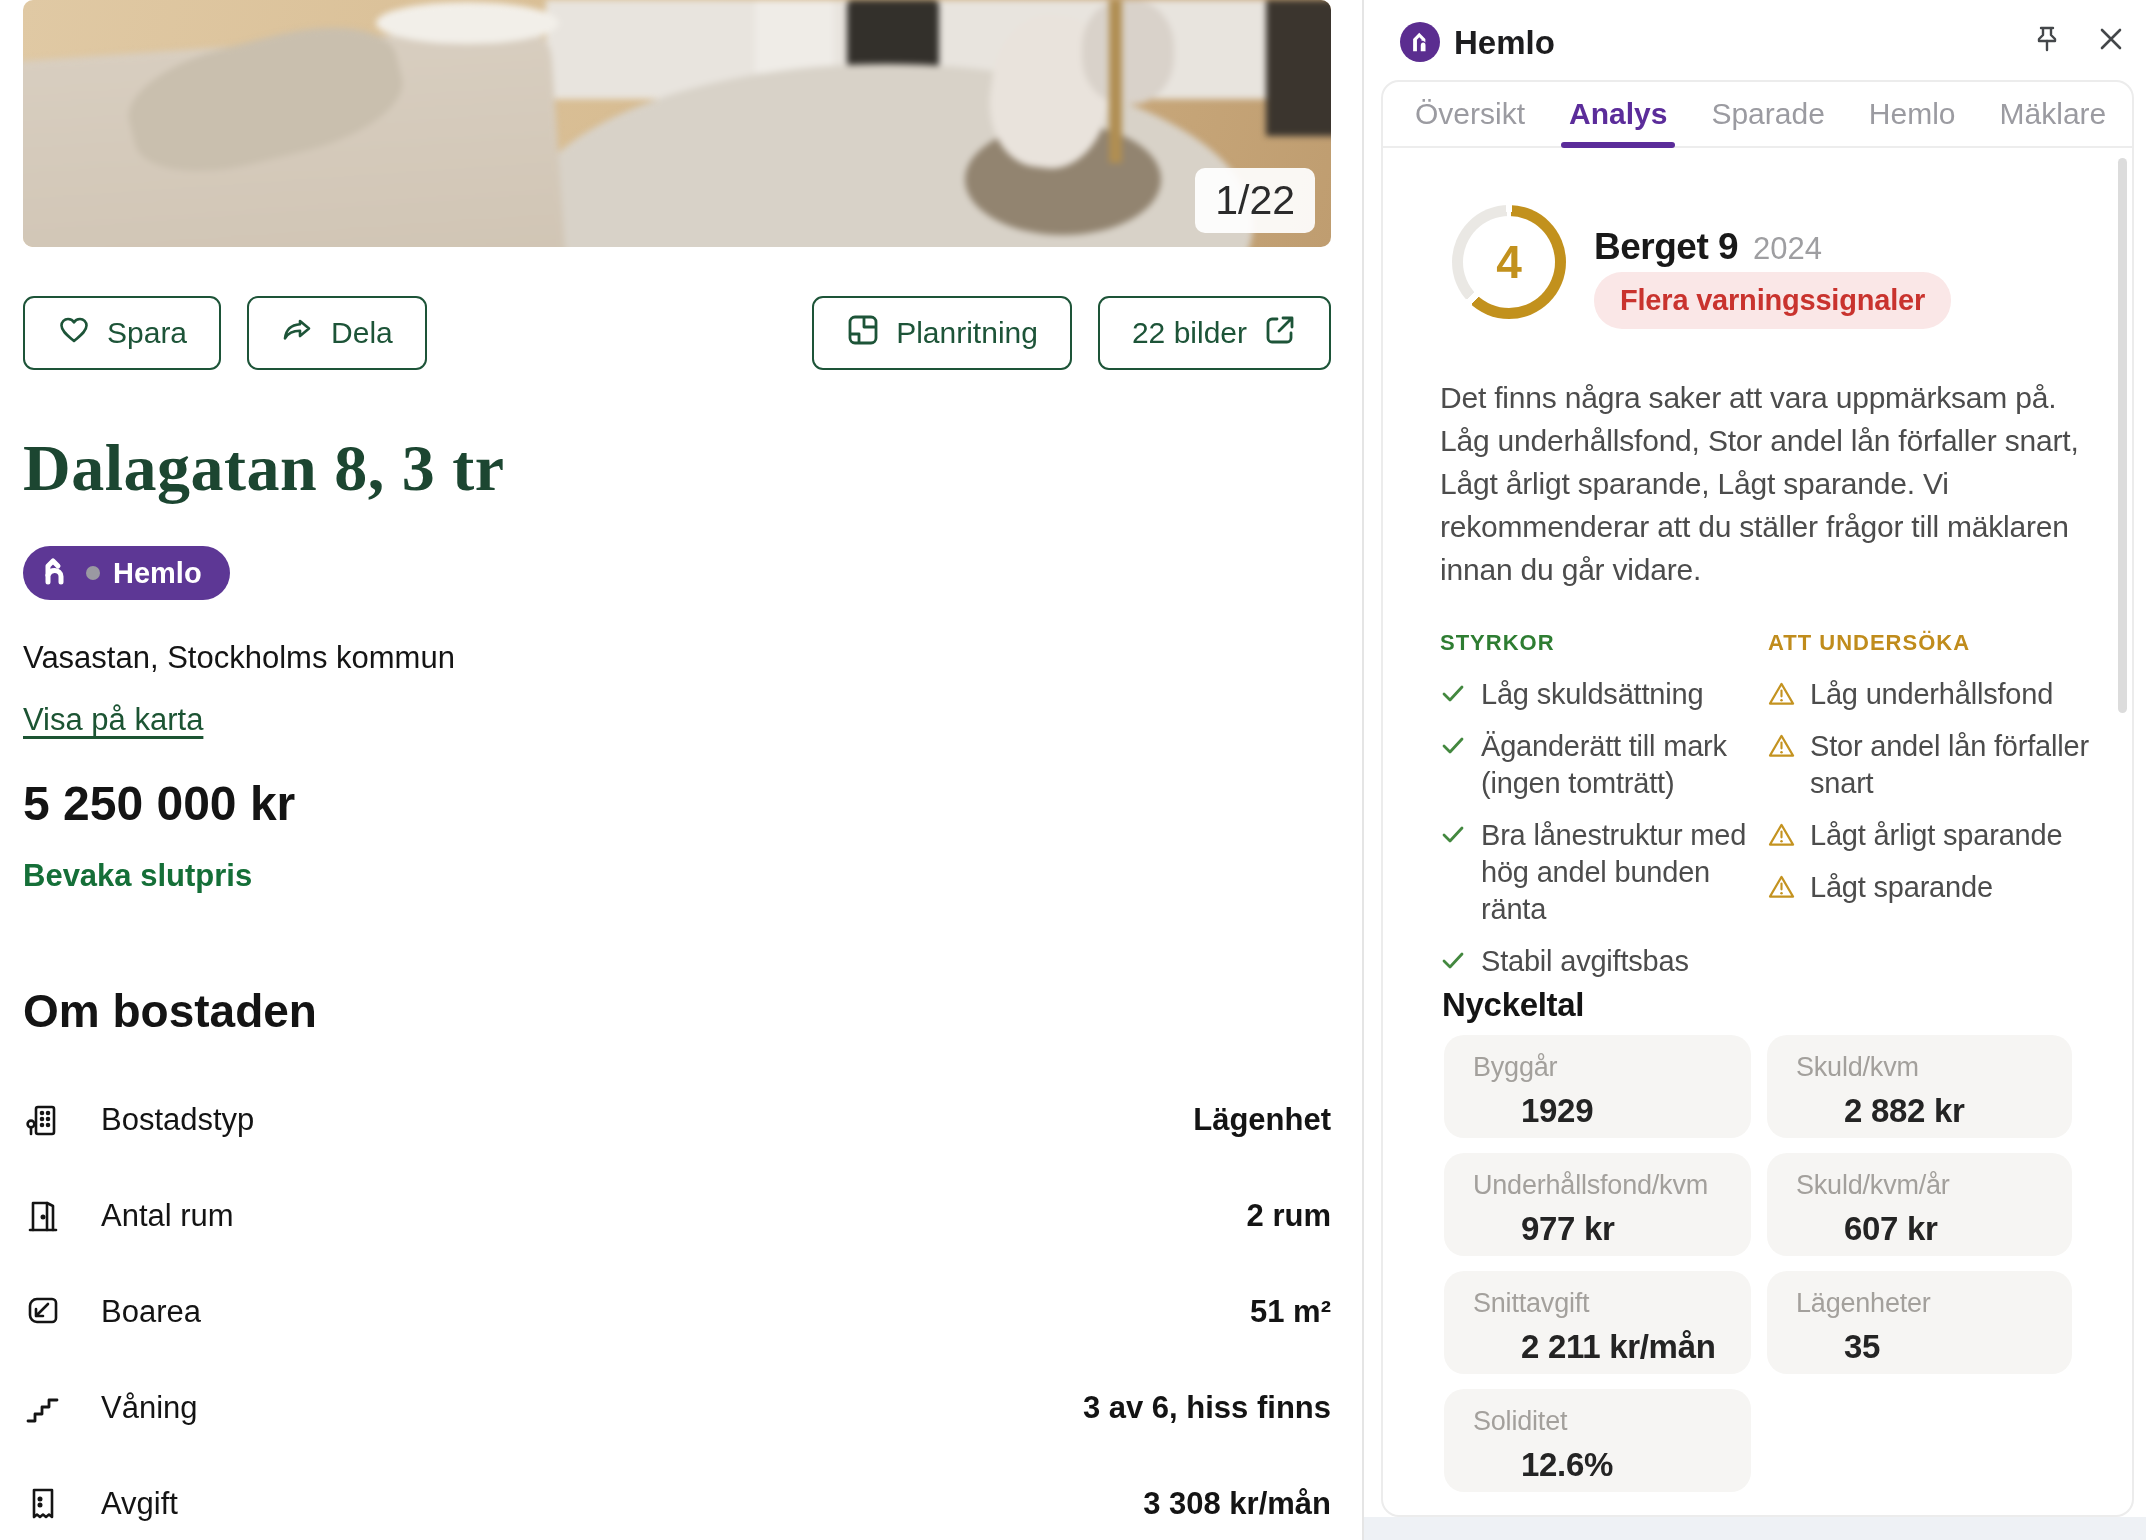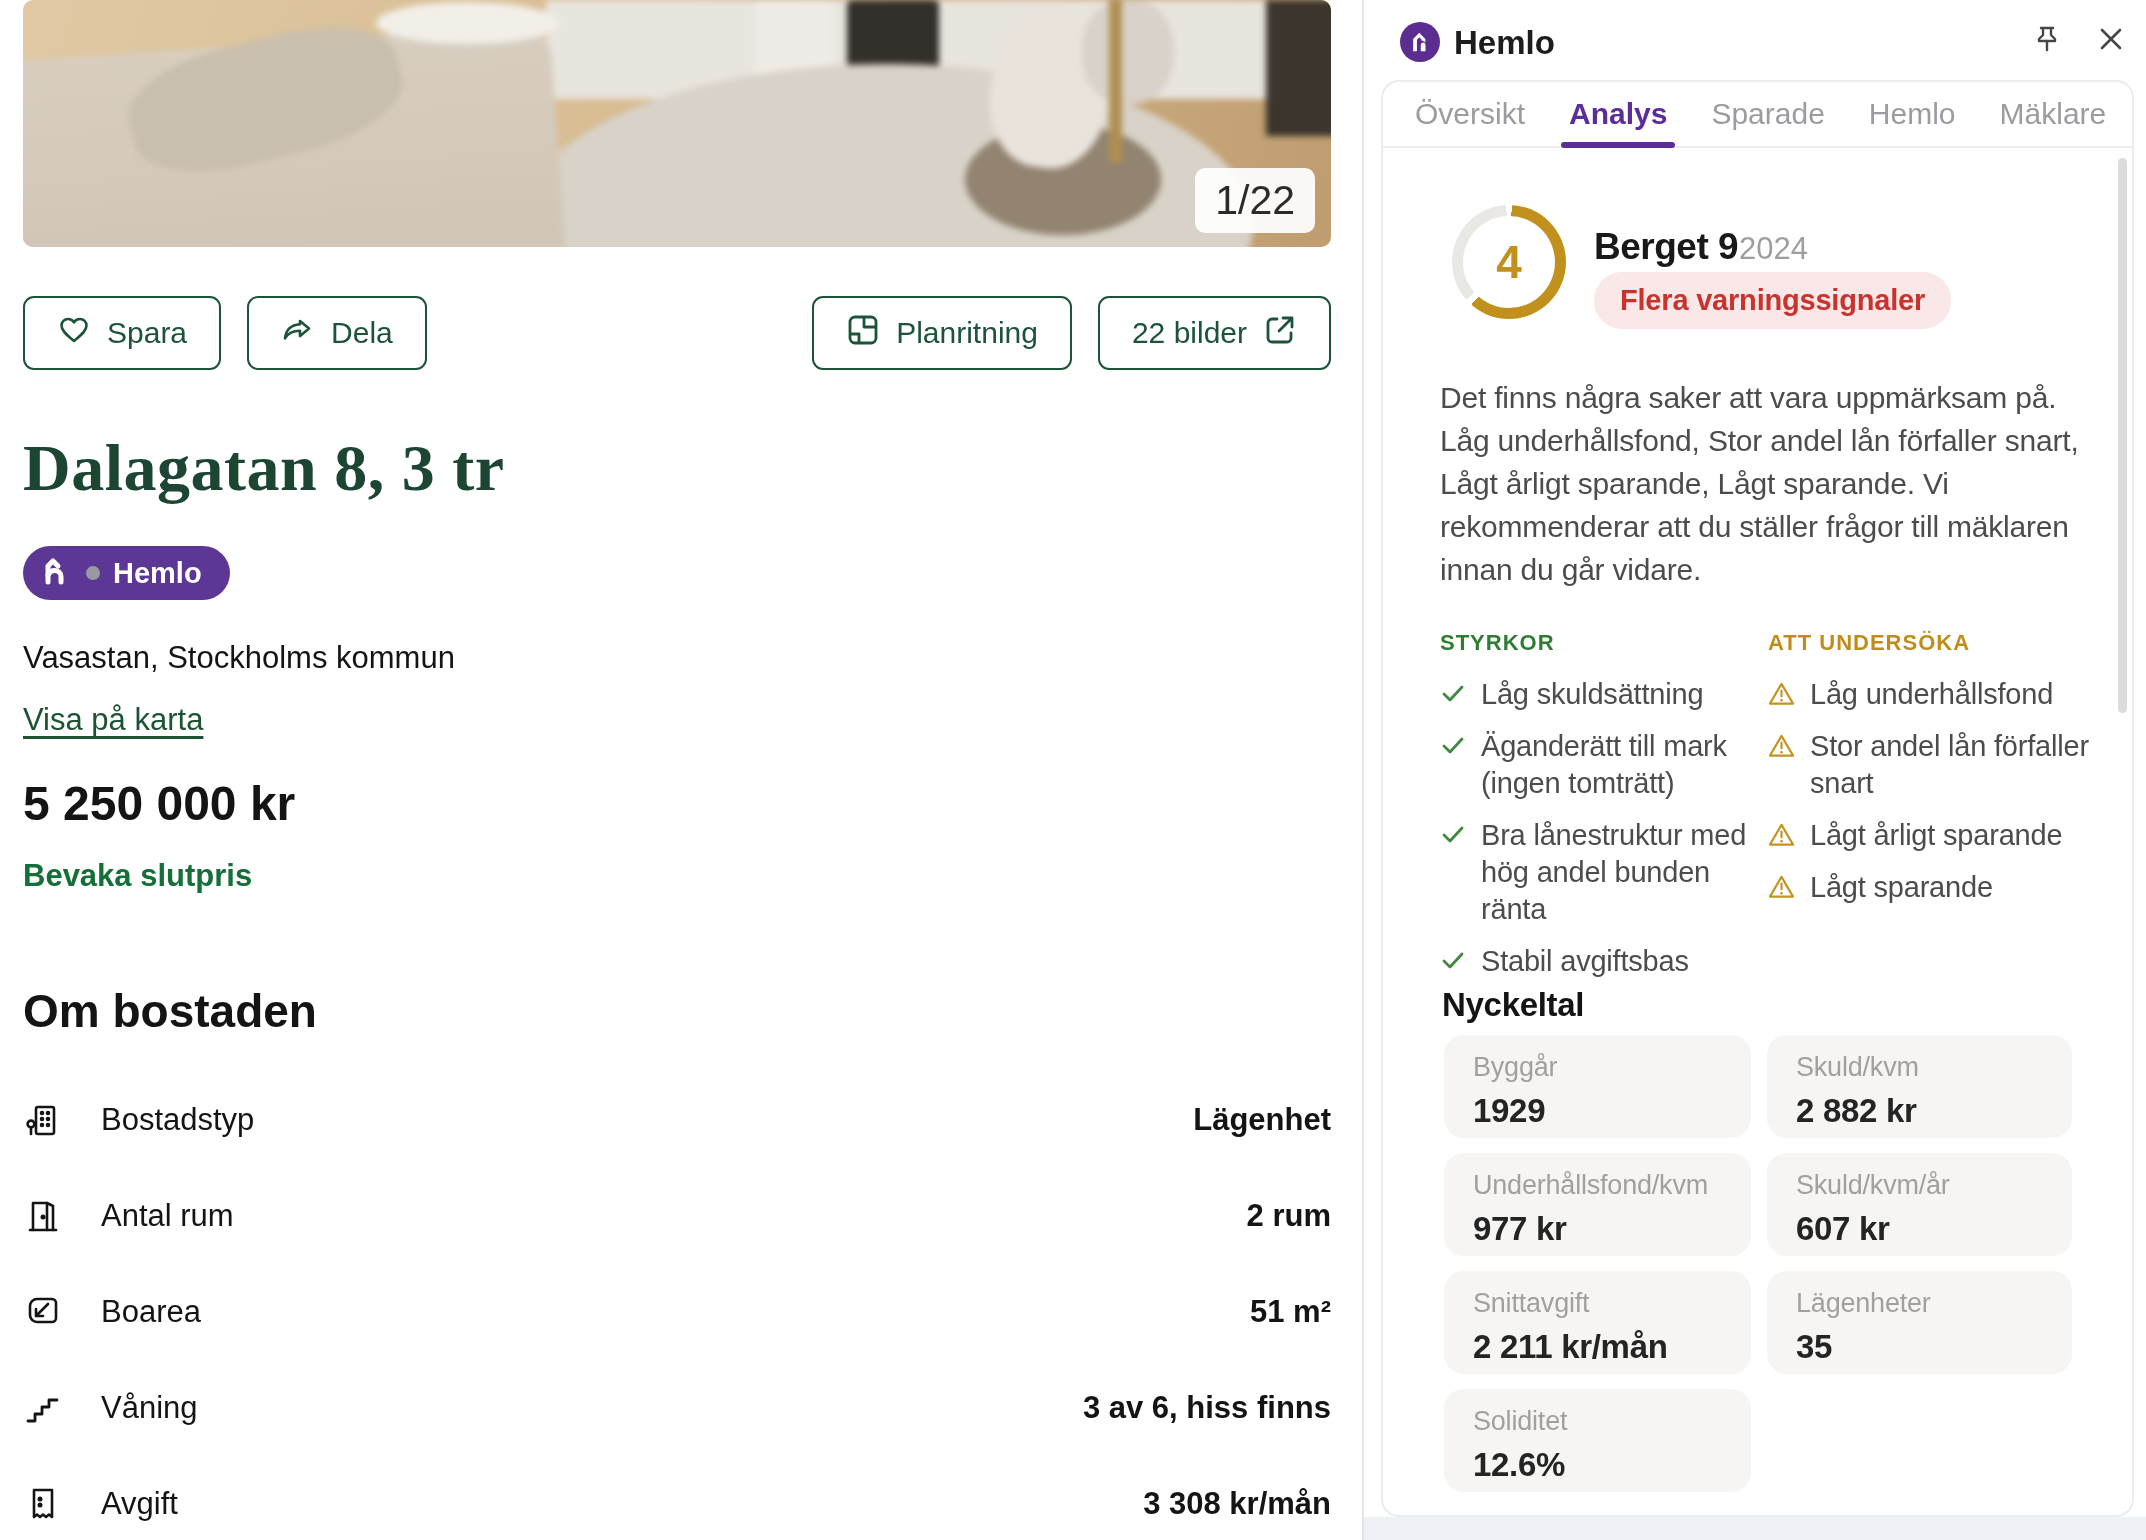--- a/index.html
+++ b/index.html
@@ -66,21 +66,21 @@
                        height:6px; border-radius:3px; background:#5b2c9a; }
 
   .ring { left:1452px; top:205px; width:114px; height:114px; border-radius:50%;
           background:conic-gradient(#fff 0 .8%, #c2911d .8% 61.5%, #fff 61.5% 63.5%,
                                     #eae8e4 63.5% 99.2%, #fff 99.2% 100%);
           display:flex; align-items:center; justify-content:center; }
   .ring-in { width:92px; height:92px; border-radius:50%; background:#fff;
              display:flex; align-items:center; justify-content:center; }
   .ring-num { font-size:46px; font-weight:700; color:#c2911d; }
 
-  .bname-row { left:1594px; top:226px; display:flex; align-items:baseline; gap:1px; }
+  .bname-row { left:1594px; top:226px; display:flex; align-items:baseline; gap:15px; }
   .bname { font-size:37px; font-weight:700; letter-spacing:-.5px; color:#191919; }
   .byear { font-size:31px; color:#9e9ea1; }
   .wbadge { left:1594px; top:272px; background:#fae7e7; color:#c9332e; font-weight:700;
             font-size:29px; letter-spacing:-.2px; padding:12px 26px; border-radius:28px; }
 
   .summary { left:1440px; top:376px; width:664px; font-size:30px; line-height:43px;
              color:#4c4c4c; letter-spacing:-.2px; }
 
   .cols { left:1440px; top:630px; width:668px; display:flex; gap:20px; }
   .col-l { width:308px; } .col-r { flex:1; }
@@ -88,21 +88,21 @@
   .col-h.green { color:#2e7d32; } .col-h.gold { color:#c08c1c; }
   .pt-item { display:flex; gap:15px; font-size:29px; line-height:37px; color:#4c4c4c;
              margin-bottom:15px; letter-spacing:-.2px; }
   .pt-item svg { flex:0 0 auto; margin-top:4px; }
 
   .kf-h { left:1442px; top:986px; font-size:33px; font-weight:700; letter-spacing:-.3px; color:#141414; }
   .grid { left:1444px; top:1035px; width:628px; display:grid;
           grid-template-columns:307px 305px; column-gap:16px; row-gap:15px; }
   .stat { height:103px; background:#f6f5f3; border-radius:20px; padding:17px 29px; }
   .stat .sl { font-size:27px; color:#a3a09c; margin-bottom:9px; letter-spacing:-.2px; }
-  .stat .sv { font-size:33px; font-weight:700; color:#242424; letter-spacing:-.3px; }
+  .stat .sv { font-size:33px; font-weight:700; color:#242424; letter-spacing:-.3px;margin-left:48px; }
 
   .thumb { left:2118px; top:158px; width:9px; height:555px; border-radius:5px; background:#dcdcdc; cursor:pointer; }
 </style>
 </head>
 <body>
 
 <div id="stage">
 
   <div class="abs photo">
     <div class="ph-blur">

